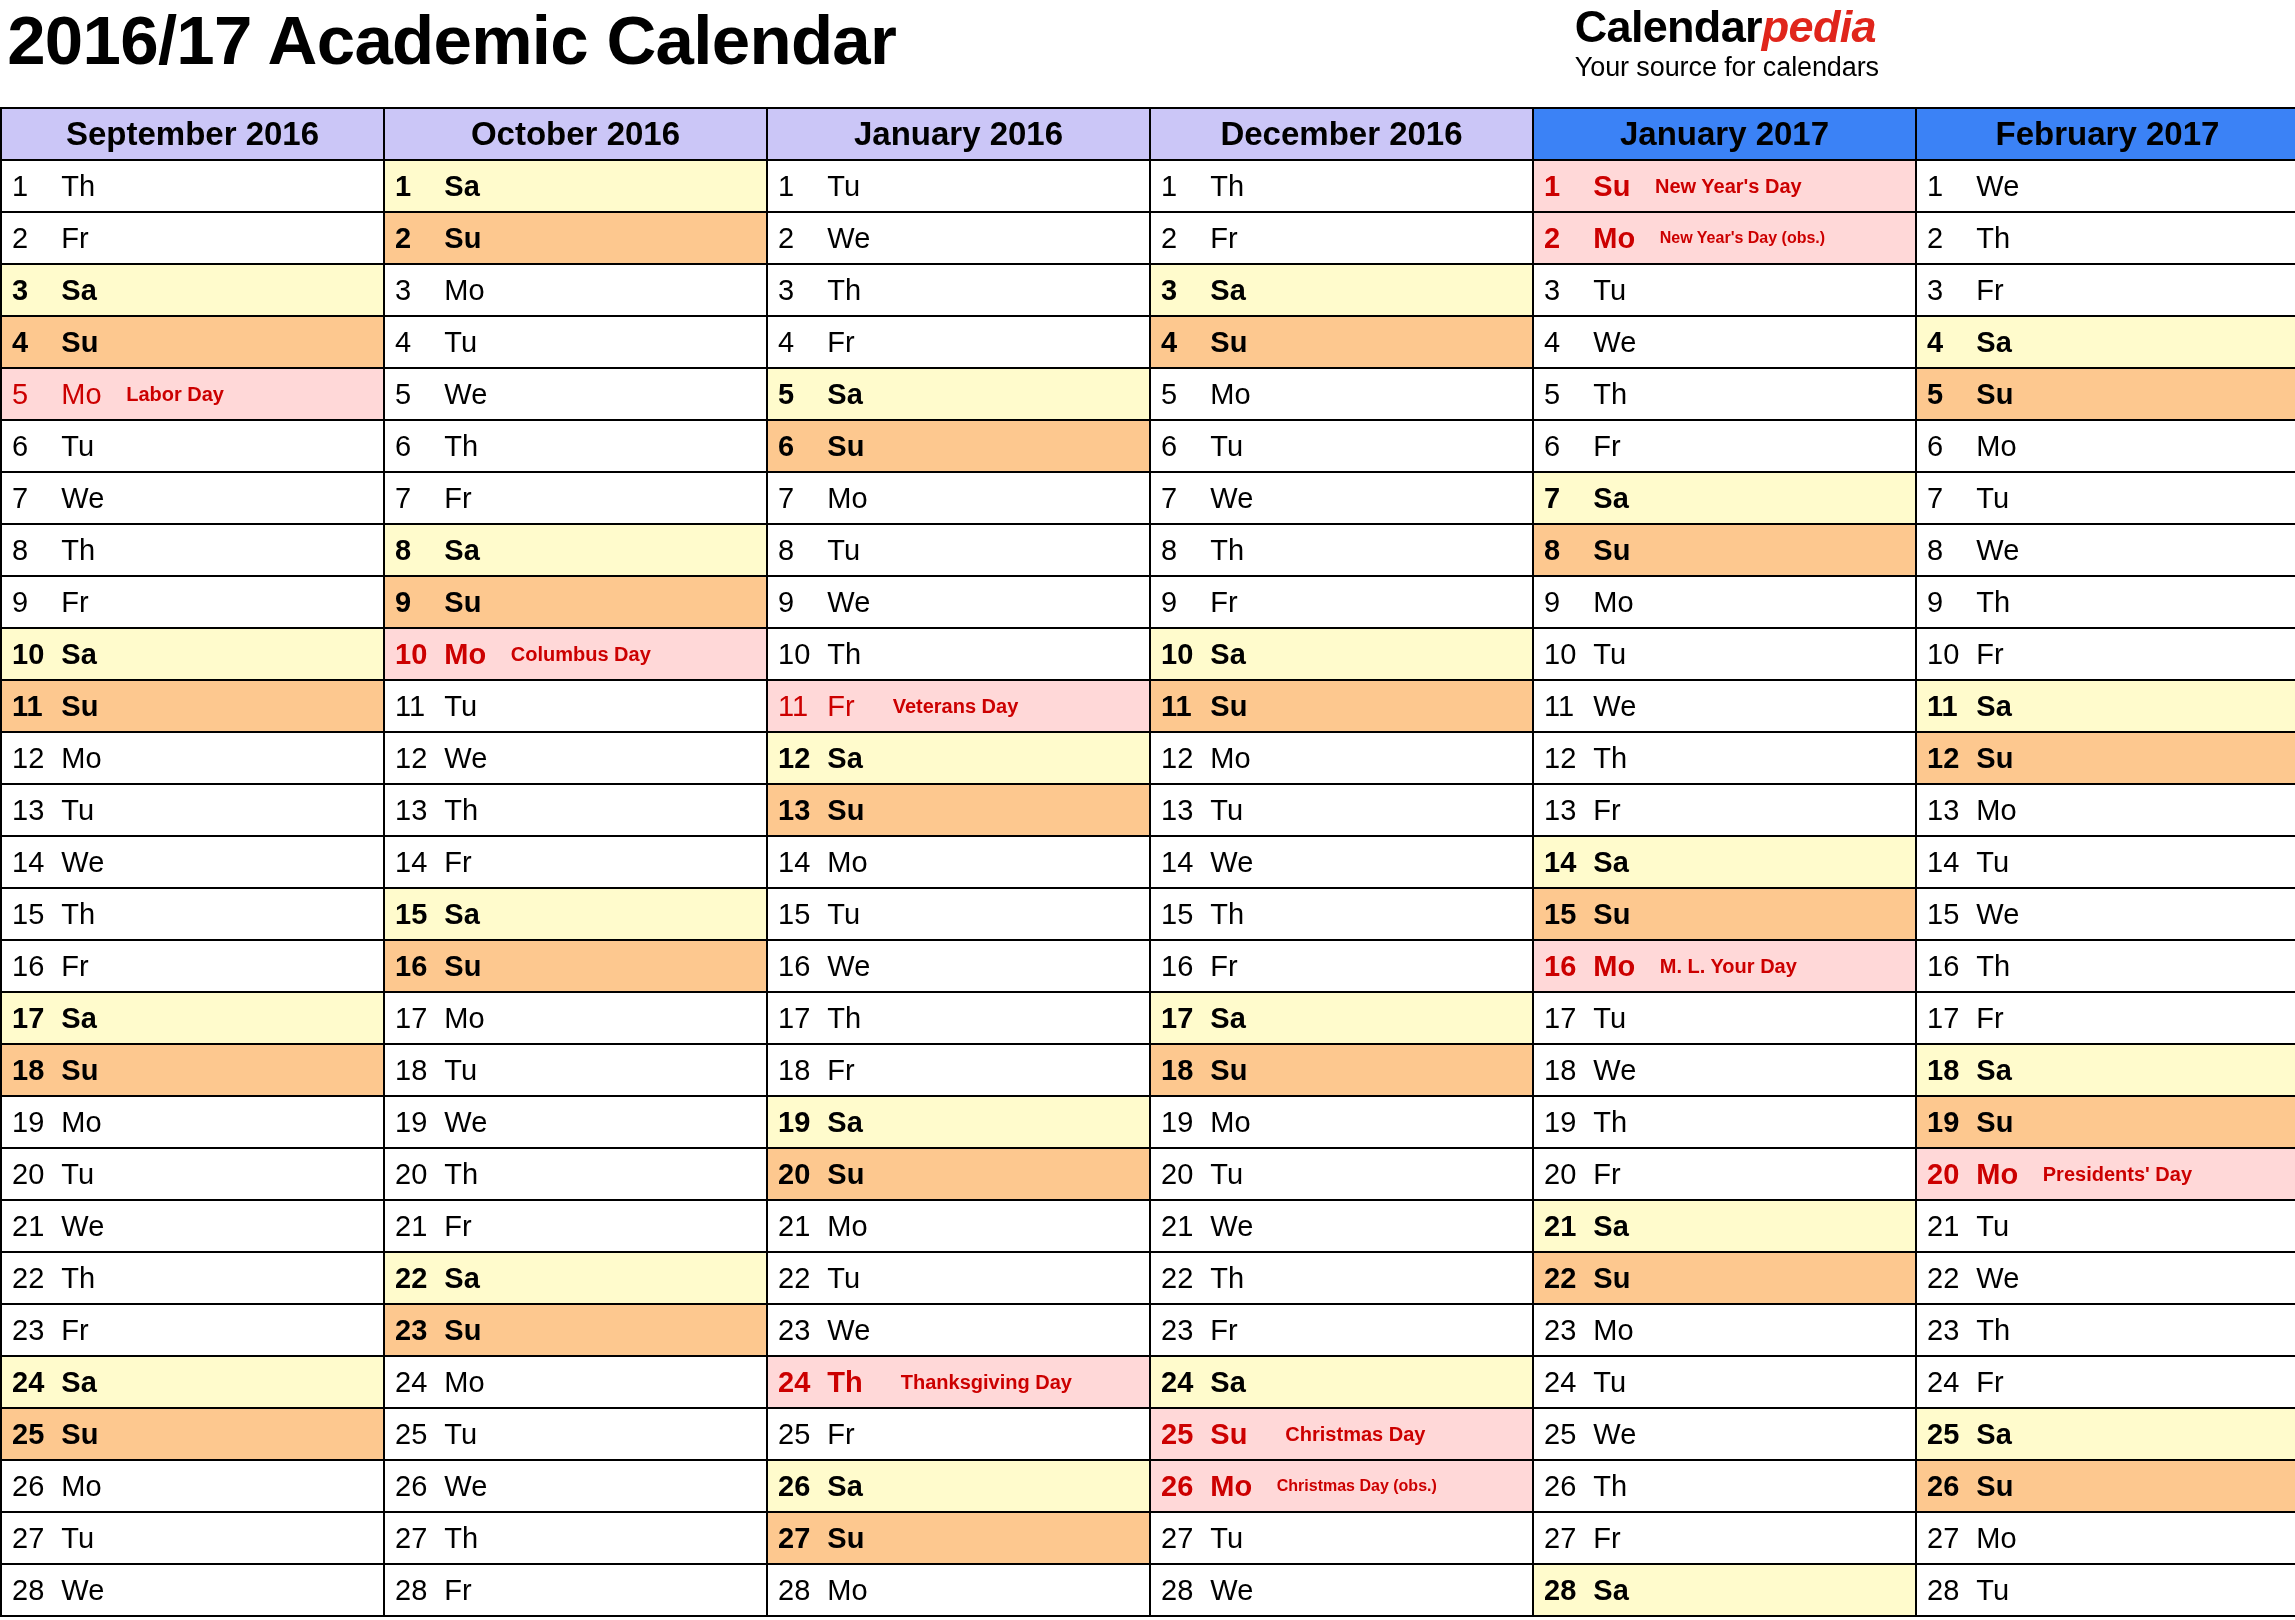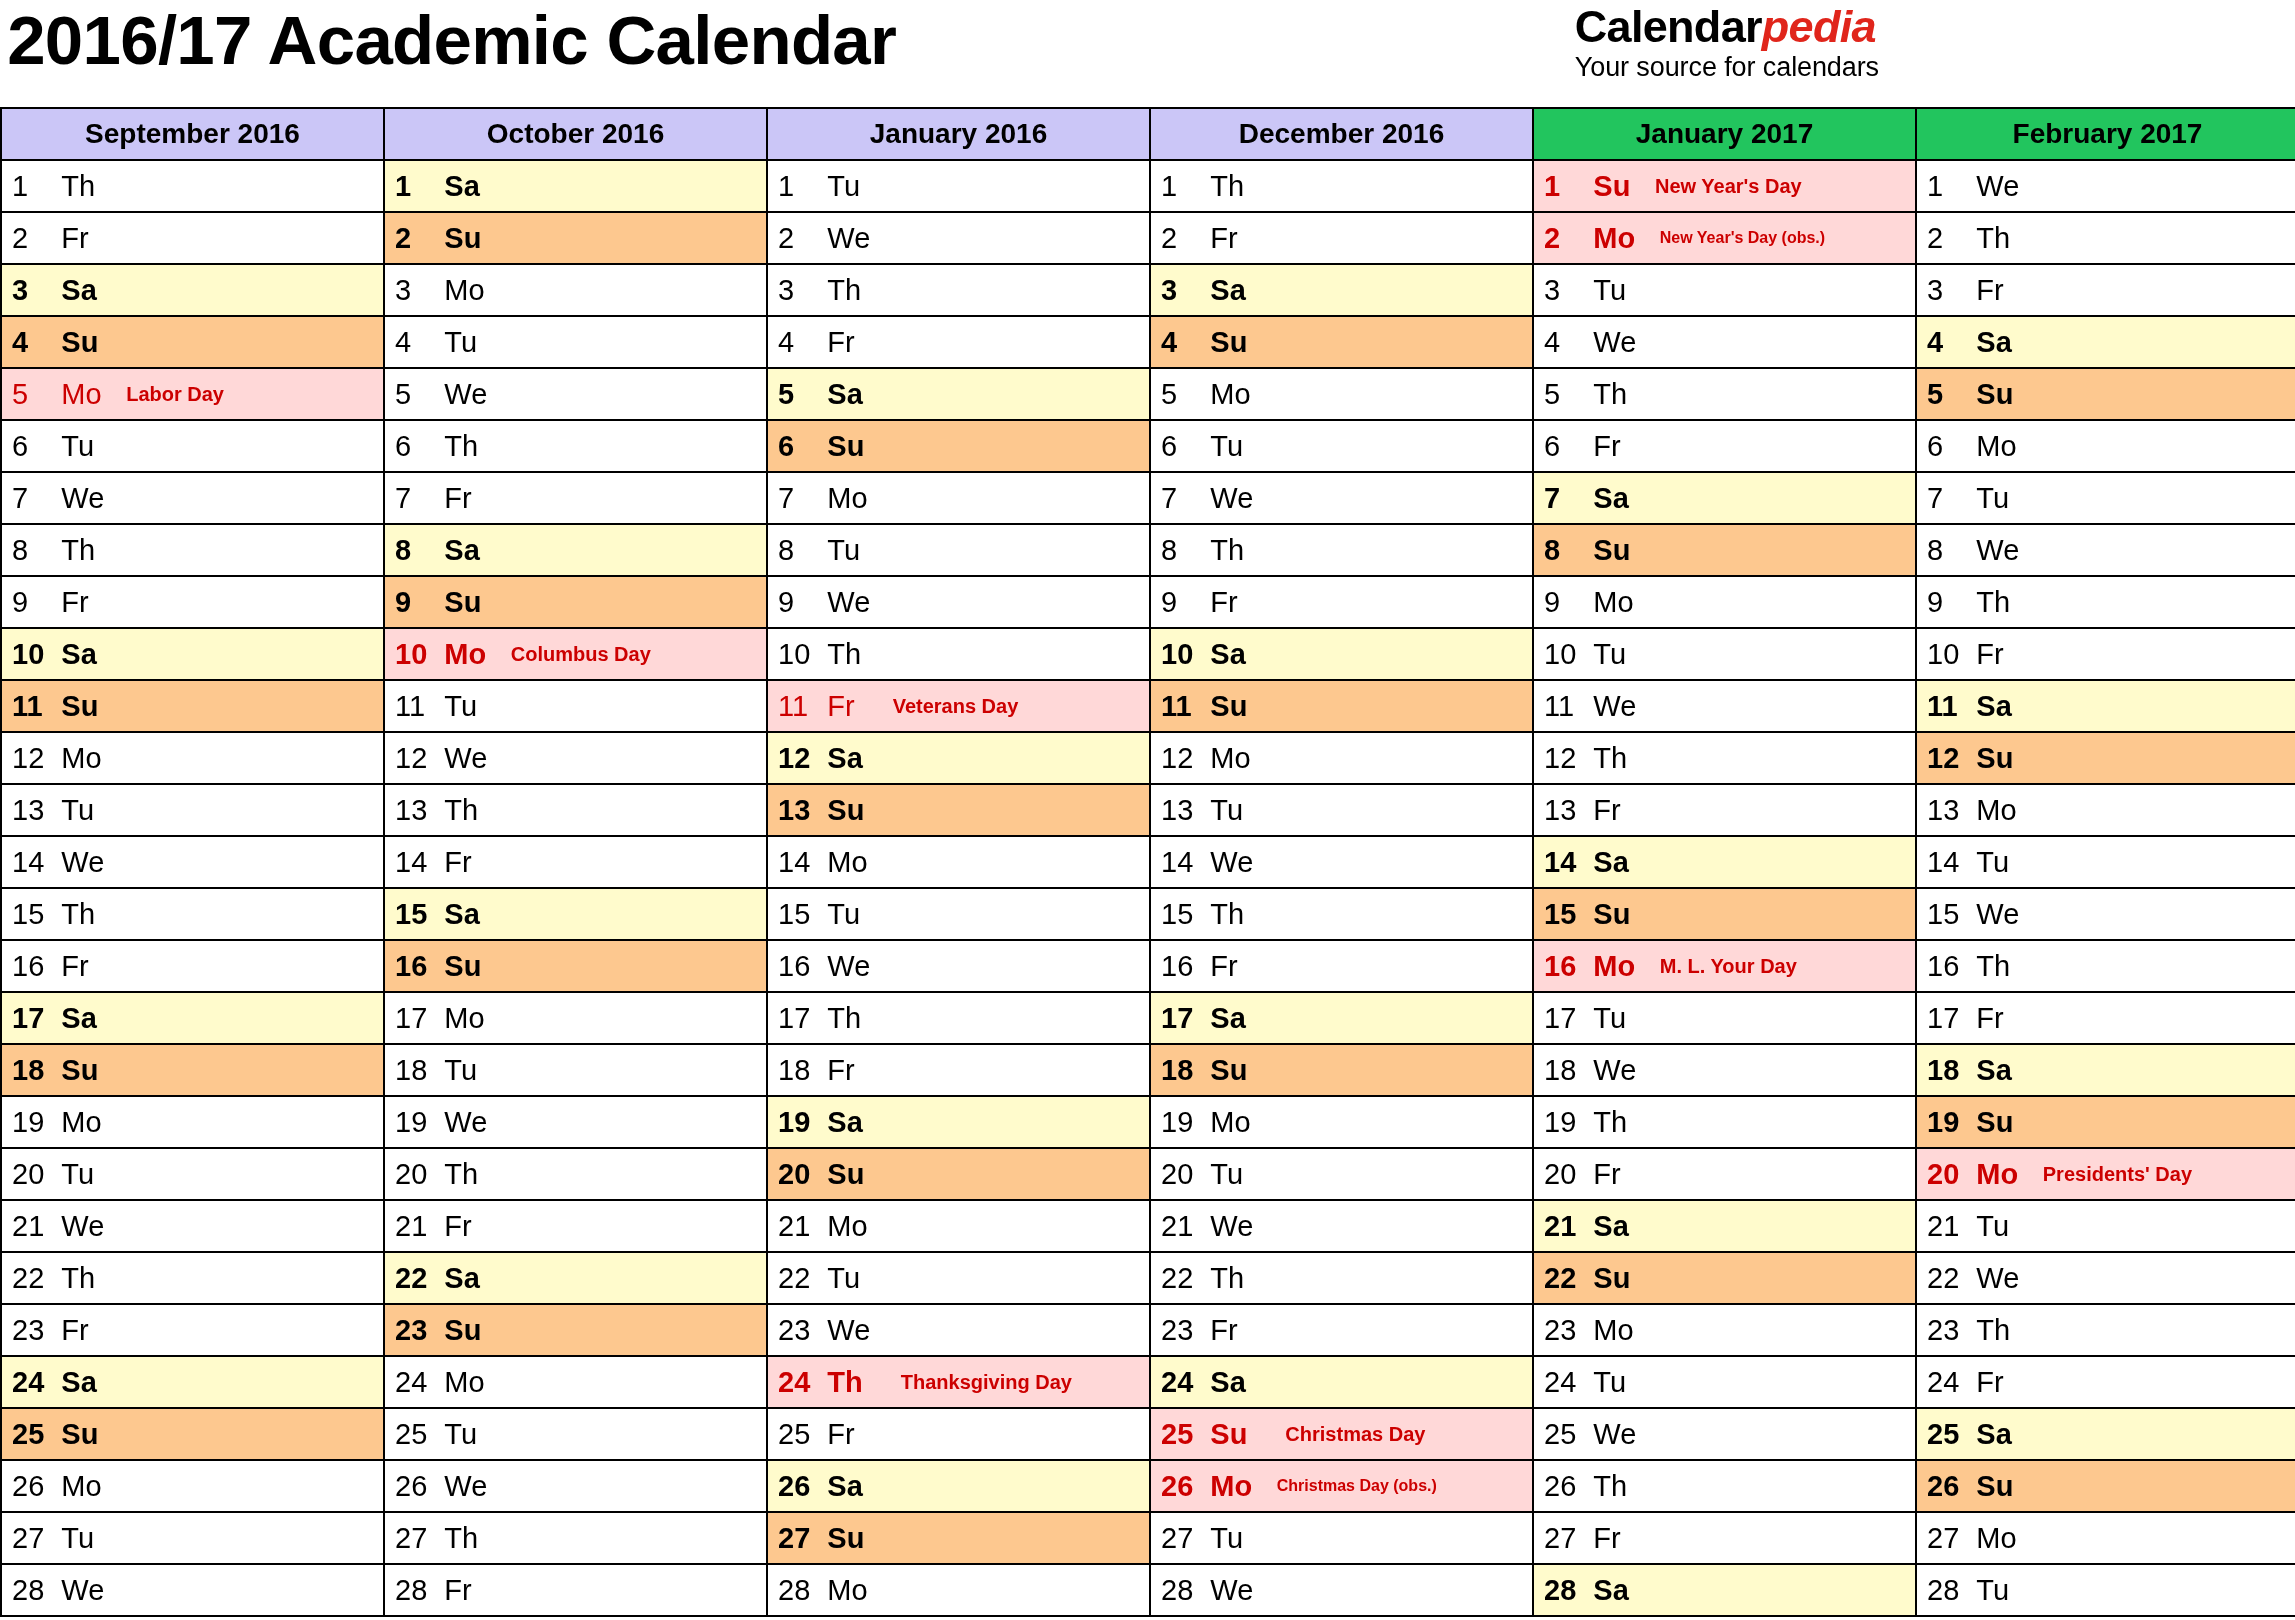--- a/index.html
+++ b/index.html
@@ -74,28 +74,28 @@
   .cal th, .cal td {
     border: 2.2px solid #000000;
     padding: 0;
     height: 52px;
     vertical-align: middle;
     overflow: hidden;
   }
 
   thead th {
     background: #cbc6f7;
-    font-size: 28px;
+    font-size: 33px;
     font-weight: bold;
     color: #000000;
     text-align: center;
     height: 51px;
     white-space: nowrap;
   }
-  thead th.accent { background: #22c55e; }
+  thead th.accent { background: #3b82f6; }
 
   
   .cell {
     display: flex;
     align-items: center;
     height: 100%;
     padding-left: 10px;
     white-space: nowrap;
   }
   .dnum {

